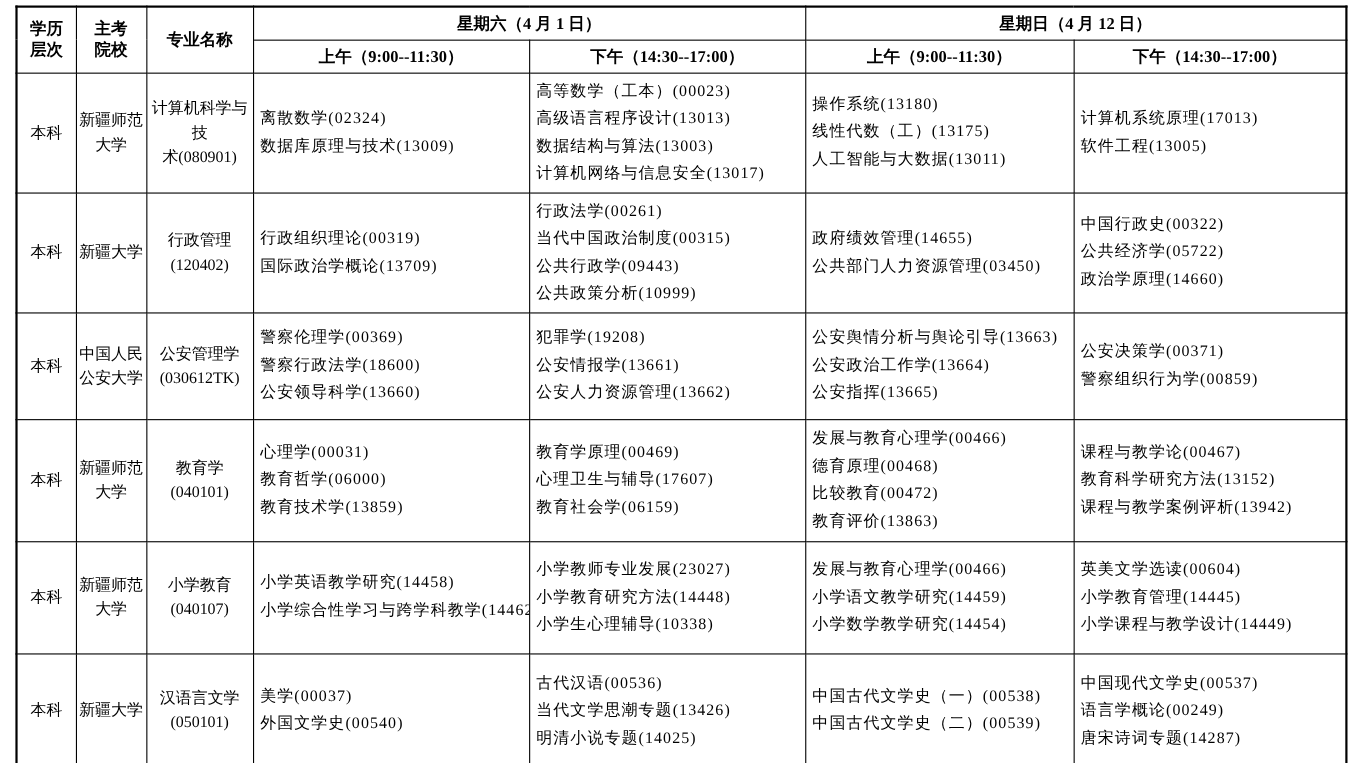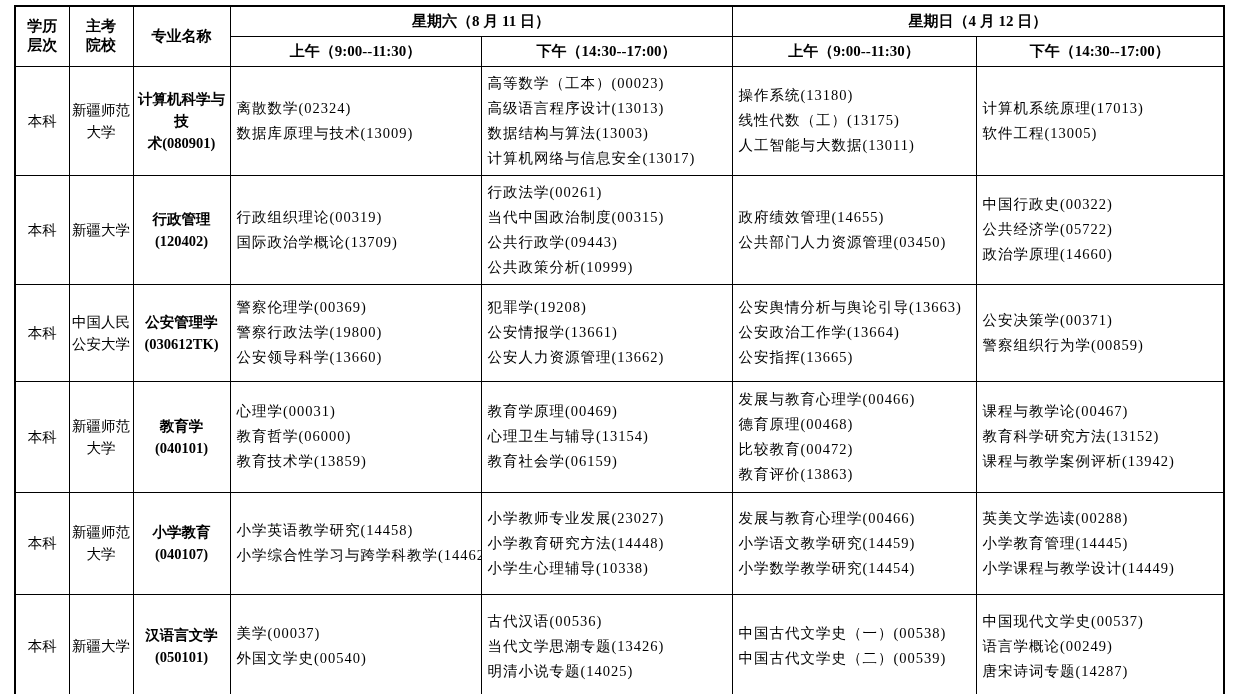--- a/index.html
+++ b/index.html
@@ -48,21 +48,21 @@
   tbody tr:nth-of-type(6) { height: 105px; }
 
   td.c-center {
     text-align: center;
     vertical-align: middle;
     font-size: 14.5px;
     white-space: pre-line;
     line-height: 22px;
     padding: 2px;
   }
-  td.c-bold { font-weight: bold; }
+  td.c-bold { font-weight: normal; }
   td.c-courses {
     vertical-align: middle;
     font-size: 14.5px;
     padding: 4px 4px 4px 6px;
     letter-spacing: 1px;
   }
   td.c-courses .course-line {
     line-height: 25px;
     white-space: nowrap;
   }
@@ -81,21 +81,21 @@
         <col class="c6">
         <col class="c7">
     </colgroup>
     <thead>
       <tr>
         <th rowspan="2">学历
 层次</th>
         <th rowspan="2">主考
 院校</th>
         <th rowspan="2">专业名称</th>
-        <th colspan="2">星期六（8 月 11 日）</th>
+        <th colspan="2">星期六（4 月 1 日）</th>
         <th colspan="2">星期日（4 月 12 日）</th>
       </tr>
       <tr>
         <th>上午（9:00--11:30）</th>
         <th>下午（14:30--17:00）</th>
         <th>上午（9:00--11:30）</th>
         <th>下午（14:30--17:00）</th>
       </tr>
     </thead>
     <tbody>
@@ -151,21 +151,21 @@
           </td>
         </tr>
         <tr>
           <td class="c-center">本科</td>
           <td class="c-center">中国人民
 公安大学</td>
           <td class="c-center c-bold">公安管理学
 (030612TK)</td>
           <td class="c-courses">
             <div class="course-line">警察伦理学(00369)</div>
-            <div class="course-line">警察行政法学(19800)</div>
+            <div class="course-line">警察行政法学(18600)</div>
             <div class="course-line">公安领导科学(13660)</div>
           </td>
           <td class="c-courses">
             <div class="course-line">犯罪学(19208)</div>
             <div class="course-line">公安情报学(13661)</div>
             <div class="course-line">公安人力资源管理(13662)</div>
           </td>
           <td class="c-courses">
             <div class="course-line">公安舆情分析与舆论引导(13663)</div>
             <div class="course-line">公安政治工作学(13664)</div>
@@ -182,21 +182,21 @@
 大学</td>
           <td class="c-center c-bold">教育学
 (040101)</td>
           <td class="c-courses">
             <div class="course-line">心理学(00031)</div>
             <div class="course-line">教育哲学(06000)</div>
             <div class="course-line">教育技术学(13859)</div>
           </td>
           <td class="c-courses">
             <div class="course-line">教育学原理(00469)</div>
-            <div class="course-line">心理卫生与辅导(13154)</div>
+            <div class="course-line">心理卫生与辅导(17607)</div>
             <div class="course-line">教育社会学(06159)</div>
           </td>
           <td class="c-courses">
             <div class="course-line">发展与教育心理学(00466)</div>
             <div class="course-line">德育原理(00468)</div>
             <div class="course-line">比较教育(00472)</div>
             <div class="course-line">教育评价(13863)</div>
           </td>
           <td class="c-courses">
             <div class="course-line">课程与教学论(00467)</div>
@@ -218,21 +218,21 @@
             <div class="course-line">小学教师专业发展(23027)</div>
             <div class="course-line">小学教育研究方法(14448)</div>
             <div class="course-line">小学生心理辅导(10338)</div>
           </td>
           <td class="c-courses">
             <div class="course-line">发展与教育心理学(00466)</div>
             <div class="course-line">小学语文教学研究(14459)</div>
             <div class="course-line">小学数学教学研究(14454)</div>
           </td>
           <td class="c-courses">
-            <div class="course-line">英美文学选读(00288)</div>
+            <div class="course-line">英美文学选读(00604)</div>
             <div class="course-line">小学教育管理(14445)</div>
             <div class="course-line">小学课程与教学设计(14449)</div>
           </td>
         </tr>
         <tr>
           <td class="c-center">本科</td>
           <td class="c-center">新疆大学</td>
           <td class="c-center c-bold">汉语言文学
 (050101)</td>
           <td class="c-courses">

